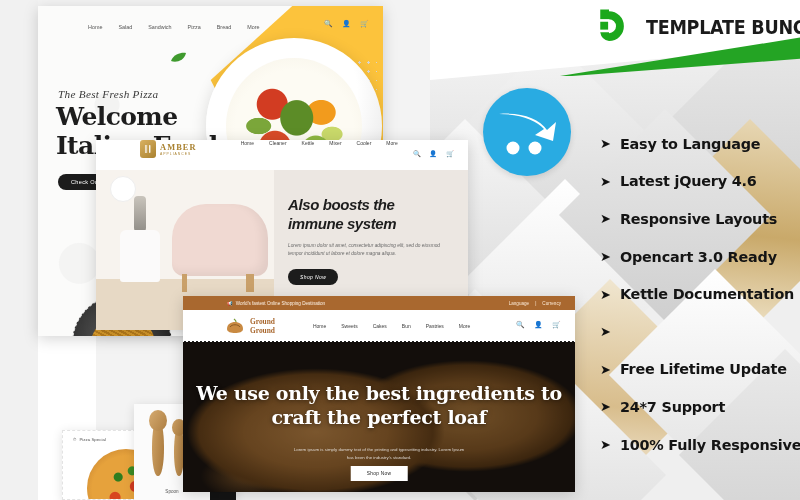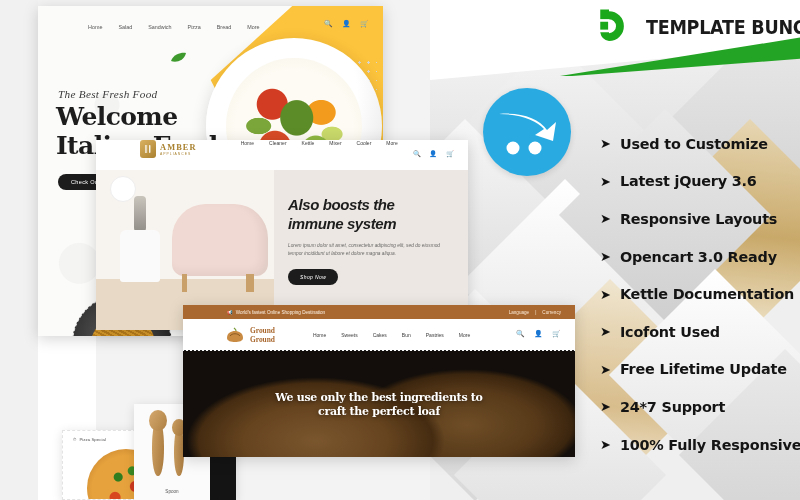--- a/index.html
+++ b/index.html
@@ -186,21 +186,21 @@
     font-family:"Liberation Sans", sans-serif; font-size:15px; font-weight:600;
     color:#1d1d1d; line-height:1.25; letter-spacing:-0.4px;
   }
   .am-text { font-size:4.8px; color:#6a6a6a; line-height:1.7; margin-top:8px; width:152px; }
   .am-btn {
     margin-top:11px; display:inline-block; background:#1c1c1c; color:#fff;
     border-radius:11px; padding:5px 12px; font-size:5px; letter-spacing:.4px;
   }
 
   
-  .mk-bakery { left:183px; top:305px; width:392px; height:152px; }
+  .mk-bakery { left:183px; top:296px; width:392px; height:196px; }
   .bk-top { height:14px; background:#a9682f; display:flex; align-items:center; }
   .bk-top-l { font-size:4.6px; color:#fdf3e8; margin-left:44px; display:flex; align-items:center; gap:3px;}
   .bk-top-r { margin-left:auto; margin-right:14px; display:flex; gap:6px; font-size:4.6px; color:#fbe9d6;}
   .bk-nav { height:32px; background:#fff; display:flex; align-items:center; position:relative; }
   .bk-logo { display:flex; align-items:center; gap:5px; margin-left:42px; }
   .bk-mark { width:20px; height:17px; position:relative; }
   .bk-name { font-family:"Liberation Serif", serif; font-size:7.4px; font-weight:bold; color:#a9682f; line-height:1.25; }
   .bk-menu { display:flex; gap:15px; margin-left:38px; }
   .bk-menu span { font-size:5px; color:#3b3b3b; white-space:nowrap; }
   .bk-icons { position:absolute; right:14px; top:11px; display:flex; gap:9px; }
@@ -212,21 +212,21 @@
       radial-gradient(ellipse 150px 74px at 34% 52%, #c98e4a 0%, #a56e31 48%, #6d4519 78%, transparent 86%),
       radial-gradient(ellipse 128px 62px at 70% 44%, #b47f3e 0%, #8d5d27 55%, #5c3a14 82%, transparent 90%),
       radial-gradient(ellipse 60px 30px at 18% 74%, #8a5c28 0%, transparent 80%),
       #17120e;
     filter:blur(.4px);
   }
   .bk-scrim { position:absolute; inset:0; background:rgba(14,10,7,.42); }
   .bk-head {
     position:absolute; left:0; right:0; top:40px; text-align:center;
     font-family:"DejaVu Serif", serif; font-weight:bold;
-    font-size:11px; line-height:1.26; color:#fff; letter-spacing:-0.3px;
+    font-size:19px; line-height:1.26; color:#fff; letter-spacing:-0.3px;
     text-shadow:0 1px 4px rgba(0,0,0,.5);
   }
   .bk-text {
     position:absolute; left:50%; transform:translateX(-50%); top:104px; width:178px;
     text-align:center; font-size:4.4px; color:#ded8d2; line-height:1.8;
   }
   .bk-btn {
     position:absolute; left:50%; transform:translateX(-50%); top:124px;
     background:#fff; color:#222; padding:5px 16px; font-size:4.8px; letter-spacing:.3px;
   }
@@ -299,41 +299,40 @@
     <svg viewBox="0 0 88 88" width="88" height="88">
       <path d="M16 26 c22 -2 40 4 48 16 l9 -8 l-3 19 l-18 -6 l9 -6 c-8 -9 -24 -15 -45 -15 z" fill="#ffffff"></path>
       <circle cx="30" cy="60" r="6.5" fill="#ffffff"></circle>
       <circle cx="52" cy="60" r="6.5" fill="#ffffff"></circle>
     </svg>
   </div>
 
   <div class="features">
     <div class="feat-row">
       <span class="feat-arrow">➤</span>
-      <span class="feat-label">Used to Customize</span>
-    </div>
-    <div class="feat-row">
-      <span class="feat-arrow">➤</span>
-      <span class="feat-label">Latest jQuery 3.6</span>
+      <span class="feat-label">Easy to Language</span>
+    </div>
+    <div class="feat-row">
+      <span class="feat-arrow">➤</span>
+      <span class="feat-label">Latest jQuery 4.6</span>
     </div>
     <div class="feat-row">
       <span class="feat-arrow">➤</span>
       <span class="feat-label">Responsive Layouts</span>
     </div>
     <div class="feat-row">
       <span class="feat-arrow">➤</span>
       <span class="feat-label">Opencart 3.0 Ready</span>
     </div>
     <div class="feat-row">
       <span class="feat-arrow">➤</span>
       <span class="feat-label">Kettle Documentation</span>
     </div>
     <div class="feat-row">
       <span class="feat-arrow">➤</span>
-      <span class="feat-label">Icofont Used</span>
     </div>
     <div class="feat-row">
       <span class="feat-arrow">➤</span>
       <span class="feat-label">Free Lifetime Update</span>
     </div>
     <div class="feat-row">
       <span class="feat-arrow">➤</span>
       <span class="feat-label">24*7 Support</span>
     </div>
     <div class="feat-row">
@@ -384,21 +383,21 @@
       <span>🛒</span>
     </div>
 
     <div class="fd-plate">
       <div class="fd-salad"></div>
     </div>
     <svg class="fd-leaf" viewBox="0 0 17 11">
       <path d="M1 9 C4 1 13 0 16 1 C14 9 6 11 1 9 z" fill="#3f9a2e"></path>
     </svg>
 
-    <div class="fd-tagline">The Best Fresh Food</div>
+    <div class="fd-tagline">The Best Fresh Pizza</div>
     <div class="fd-head">
       <div>Welcome</div>
       <div>Italian Food</div>
     </div>
     <div class="fd-btn">Check Our Food</div>
 
     <div class="fd-svc">
       <div class="fd-svc-t">Free Shipping</div>
       <div class="fd-svc-s">On all orders over $99</div>
     </div>

